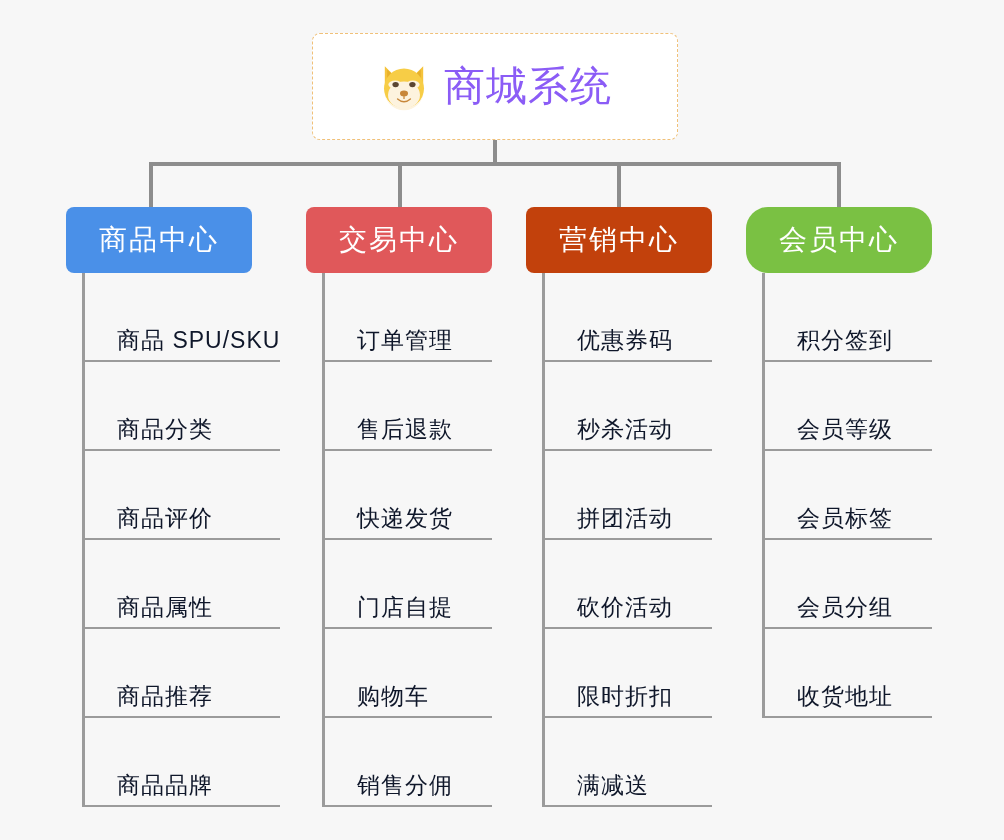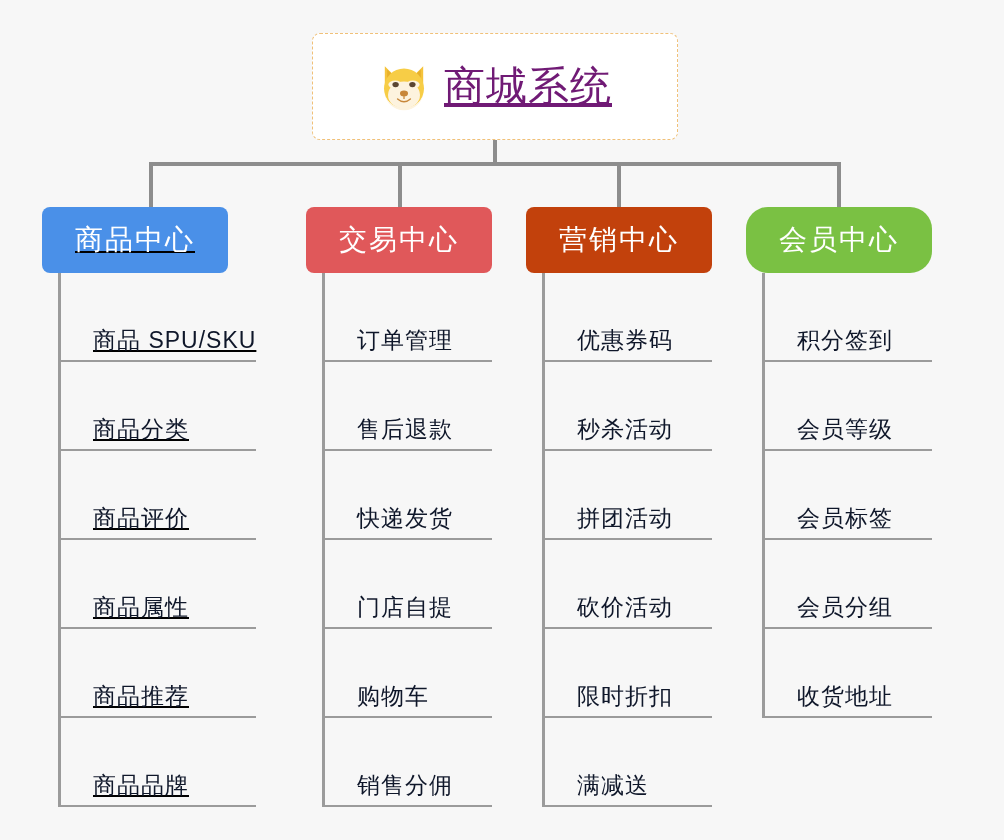--- a/index.html
+++ b/index.html
@@ -135,31 +135,31 @@
       <path d="M7 34 a25 25 0 0 0 50 0 a25 22 0 0 1 -50 0 Z" fill="#fdf3de"></path>
       <ellipse cx="32" cy="40" rx="20" ry="17" fill="#fdf3de"></ellipse>
       <ellipse cx="21" cy="27" rx="8.5" ry="5" fill="#fdf3de"></ellipse>
       <ellipse cx="43" cy="27" rx="8.5" ry="5" fill="#fdf3de"></ellipse>
       <ellipse cx="21.5" cy="27" rx="4" ry="3.2" fill="#5b4632"></ellipse>
       <ellipse cx="42.5" cy="27" rx="4" ry="3.2" fill="#5b4632"></ellipse>
       <ellipse cx="32" cy="38" rx="5" ry="3.6" fill="#c8873a"></ellipse>
       <path d="M32 41 L32 45" stroke="#c8873a" stroke-width="1.6" fill="none"></path>
       <path d="M24 45 q8 7 16 0" stroke="#c8873a" stroke-width="1.8" fill="none" stroke-linecap="round"></path>
     </svg>
-    <div class="root-title" style="color: #701a75; text-decoration: underline;">商城系统</div>
+    <div class="root-title" style="color: #8b5cf6;">商城系统</div>
   </div>
 
   <div class="conn conn-stem" style="background: rgb(141, 141, 141);"></div>
   <div class="conn conn-bus" style="background: rgb(141, 141, 141);"></div>
   <div class="conn conn-drop" style="left: 149px; background: rgb(141, 141, 141);"></div>
   <div class="conn conn-drop" style="left: 398px; background: rgb(141, 141, 141);"></div>
   <div class="conn conn-drop" style="left: 617px; background: rgb(141, 141, 141);"></div>
   <div class="conn conn-drop" style="left: 837px; background: rgb(141, 141, 141);"></div>
 
-  <div class="column" style="left:42px;text-decoration:underline;">
+  <div class="column" style="left:66px;">
     <div class="col-header" style="background: rgb(74, 144, 232);">
       <span class="col-header-label">商品中心</span>
     </div>
     <div class="leaf-list">
       <div class="leaf-item">
           <span class="leaf-label">商品 SPU/SKU</span>
         </div>
       <div class="leaf-item">
           <span class="leaf-label">商品分类</span>
         </div>

